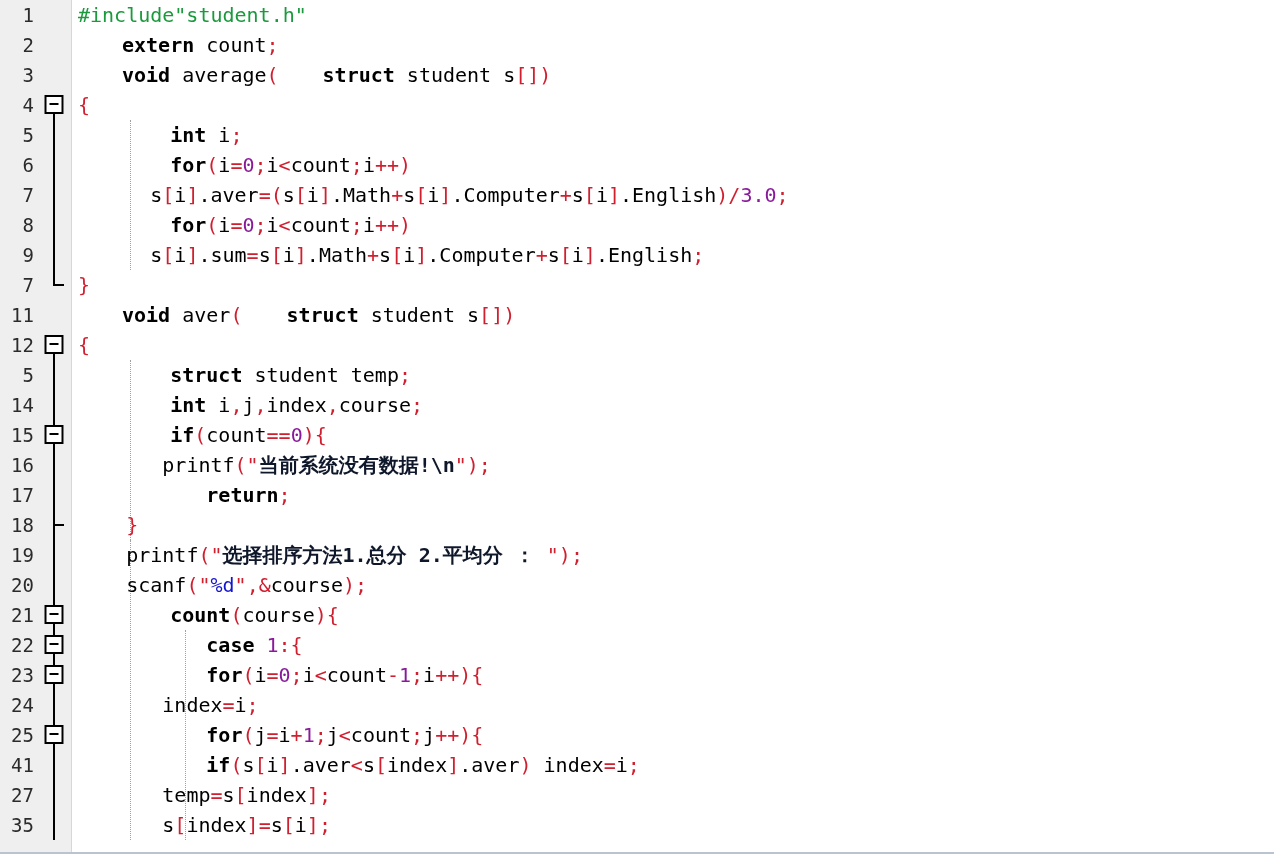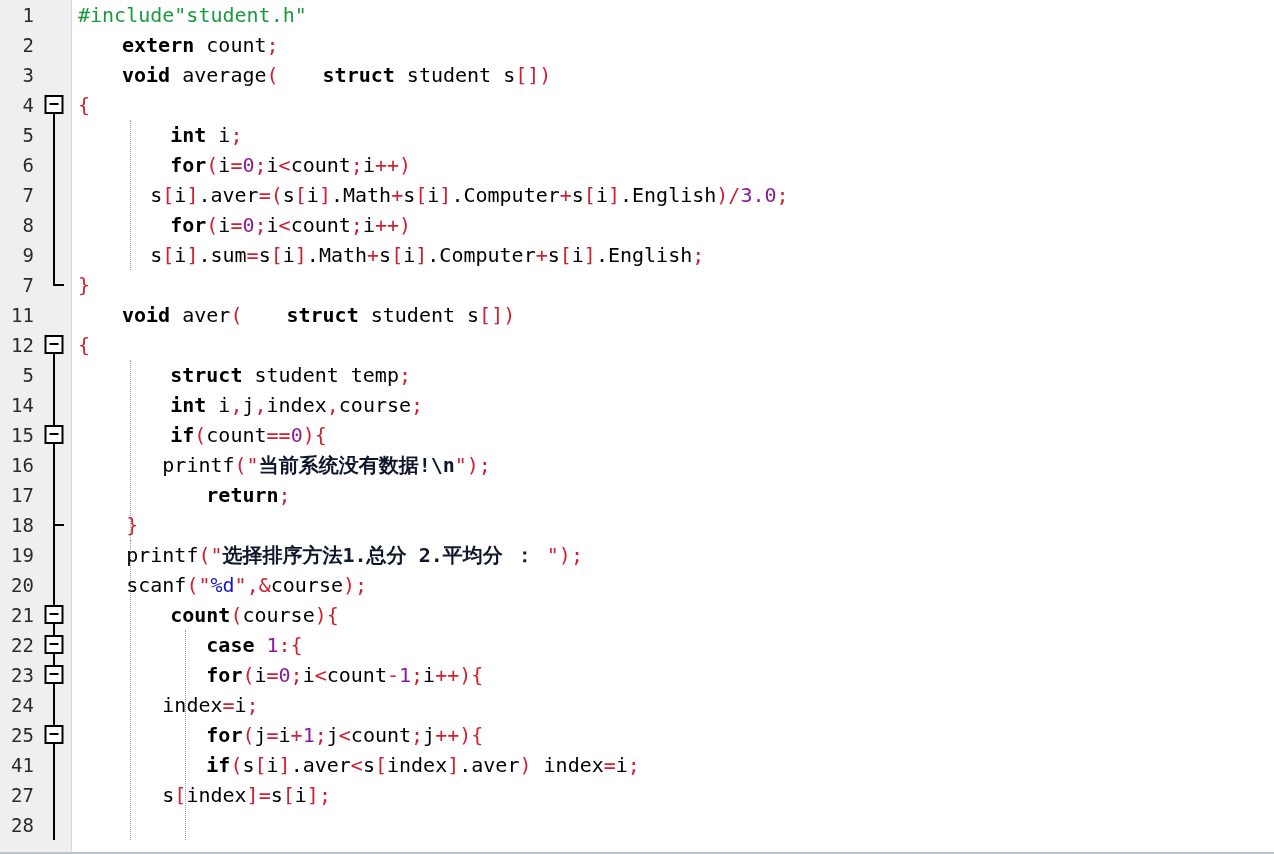--- a/index.html
+++ b/index.html
@@ -190,21 +190,21 @@
         <div class="ln">18</div>
         <div class="ln">19</div>
         <div class="ln">20</div>
         <div class="ln">21</div>
         <div class="ln">22</div>
         <div class="ln">23</div>
         <div class="ln">24</div>
         <div class="ln">25</div>
         <div class="ln">41</div>
         <div class="ln">27</div>
-        <div class="ln">28</div>
+        <div class="ln">35</div>
       </div>
     <div class="foldcol" id="fold-column">
         <div class="fold-row"></div>
         <div class="fold-row"></div>
         <div class="fold-row"></div>
         <div class="fold-row">
           <div class="fold-line half-bottom"></div>
           <div class="fold-box"></div>
         </div>
         <div class="fold-row">
@@ -314,17 +314,18 @@
         <div class="code-line"><span class="t-plain">       </span><span class="t-kw">return</span><span class="t-punct">;</span></div>
         <div class="code-line"><span class="t-plain">    </span><span class="t-punct">}</span></div>
         <div class="code-line"><span class="t-plain">    </span><span class="t-id">printf</span><span class="t-punct">("</span><span class="t-cjk">选择排序方法</span><span class="t-cjk">1</span><span class="t-cjk">.总分 </span><span class="t-cjk">2</span><span class="t-cjk">.平均分 ： </span><span class="t-punct">")</span><span class="t-punct">;</span></div>
         <div class="code-line"><span class="t-plain">    </span><span class="t-id">scanf</span><span class="t-punct">("</span><span class="t-fmt">%d</span><span class="t-punct">"</span><span class="t-punct">,</span><span class="t-op">&amp;</span><span class="t-id">course</span><span class="t-punct">)</span><span class="t-punct">;</span></div>
         <div class="code-line"><span class="t-plain">    </span><span class="t-kw">count</span><span class="t-punct">(</span><span class="t-id">course</span><span class="t-punct">){</span></div>
         <div class="code-line"><span class="t-plain">       </span><span class="t-kw">case</span><span class="t-plain"> </span><span class="t-num">1</span><span class="t-punct">:{</span></div>
         <div class="code-line"><span class="t-plain">       </span><span class="t-kw">for</span><span class="t-punct">(</span><span class="t-id">i</span><span class="t-op">=</span><span class="t-num">0</span><span class="t-punct">;</span><span class="t-id">i</span><span class="t-op">&lt;</span><span class="t-id">count</span><span class="t-op">-</span><span class="t-num">1</span><span class="t-punct">;</span><span class="t-id">i</span><span class="t-punct">++){</span></div>
         <div class="code-line"><span class="t-plain">       </span><span class="t-id">index</span><span class="t-op">=</span><span class="t-id">i</span><span class="t-punct">;</span></div>
         <div class="code-line"><span class="t-plain">       </span><span class="t-kw">for</span><span class="t-punct">(</span><span class="t-id">j</span><span class="t-op">=</span><span class="t-id">i</span><span class="t-op">+</span><span class="t-num">1</span><span class="t-punct">;</span><span class="t-id">j</span><span class="t-op">&lt;</span><span class="t-id">count</span><span class="t-punct">;</span><span class="t-id">j</span><span class="t-punct">++){</span></div>
         <div class="code-line"><span class="t-plain">       </span><span class="t-kw">if</span><span class="t-punct">(</span><span class="t-id">s</span><span class="t-punct">[</span><span class="t-id">i</span><span class="t-punct">]</span><span class="t-id">.aver</span><span class="t-op">&lt;</span><span class="t-id">s</span><span class="t-punct">[</span><span class="t-id">index</span><span class="t-punct">]</span><span class="t-id">.aver</span><span class="t-punct">)</span><span class="t-id"> index</span><span class="t-op">=</span><span class="t-id">i</span><span class="t-punct">;</span></div>
+        <div class="code-line"><span class="t-plain">       </span><span class="t-id">temp</span><span class="t-op">=</span><span class="t-id">s</span><span class="t-punct">[</span><span class="t-id">index</span><span class="t-punct">]</span><span class="t-punct">;</span></div>
         <div class="code-line"><span class="t-plain">       </span><span class="t-id">s</span><span class="t-punct">[</span><span class="t-id">index</span><span class="t-punct">]</span><span class="t-op">=</span><span class="t-id">s</span><span class="t-punct">[</span><span class="t-id">i</span><span class="t-punct">]</span><span class="t-punct">;</span></div>
       </div>
   </div>
 
 </div>
 
 </body></html>

